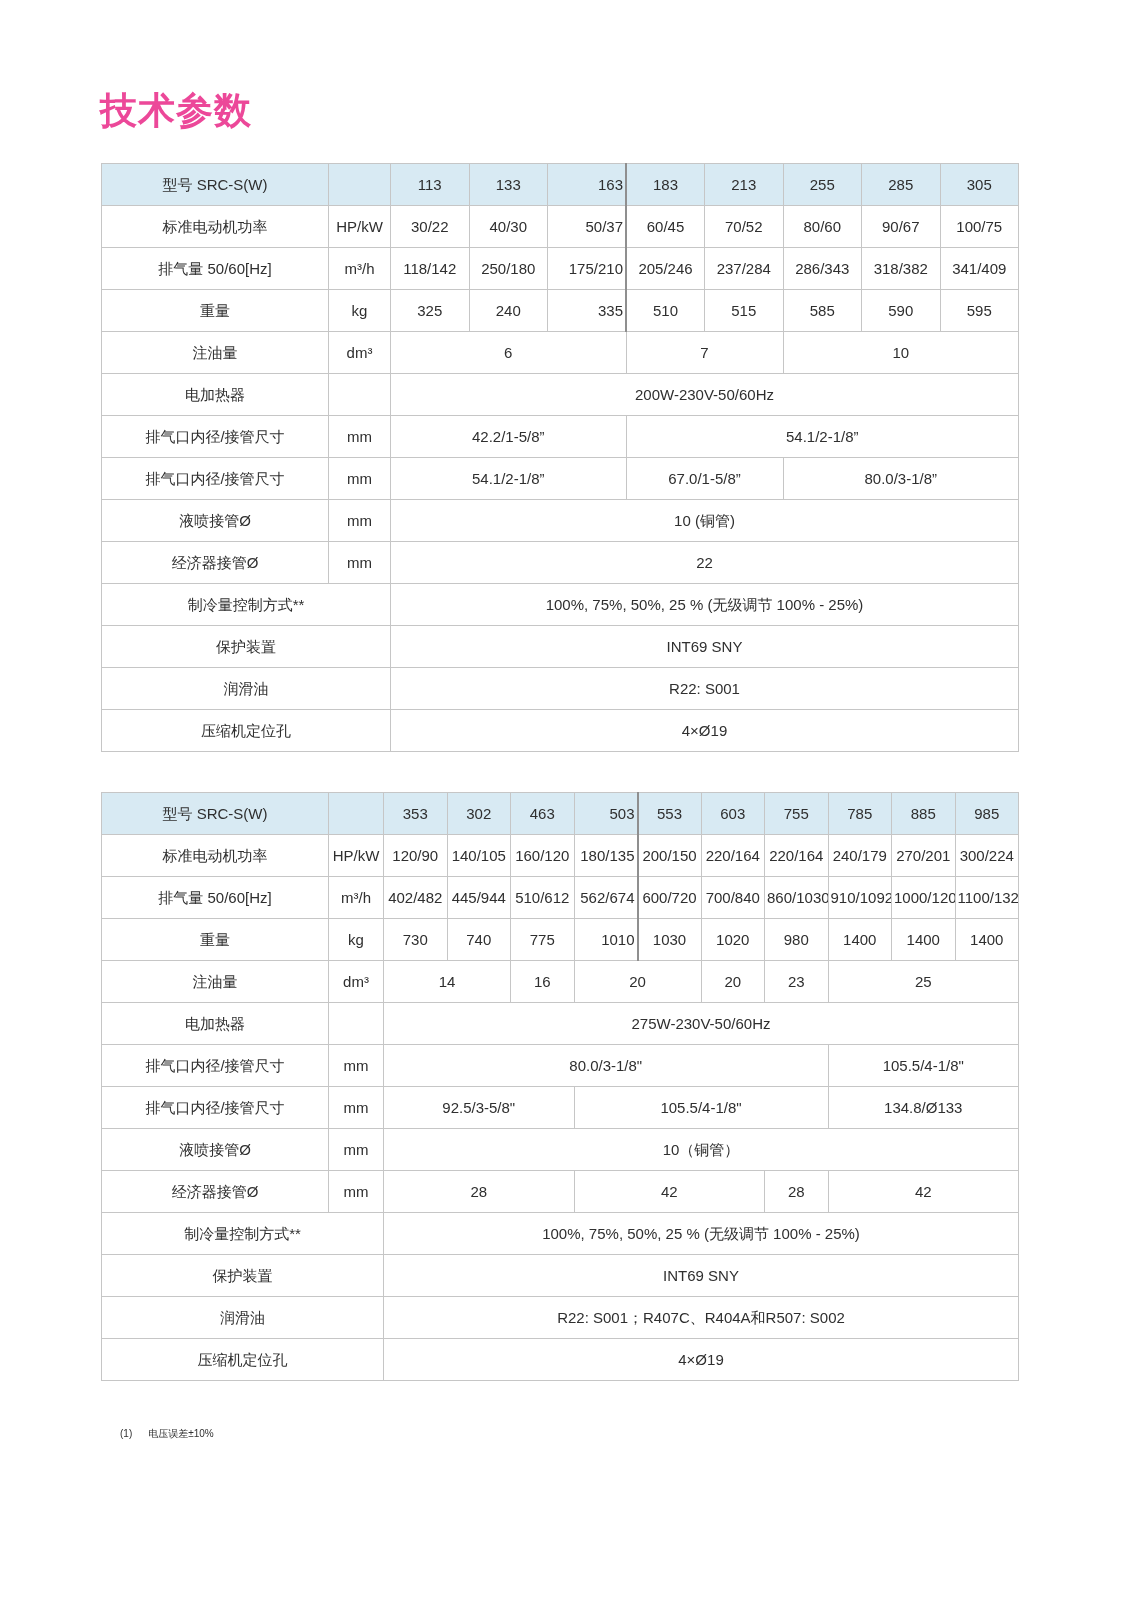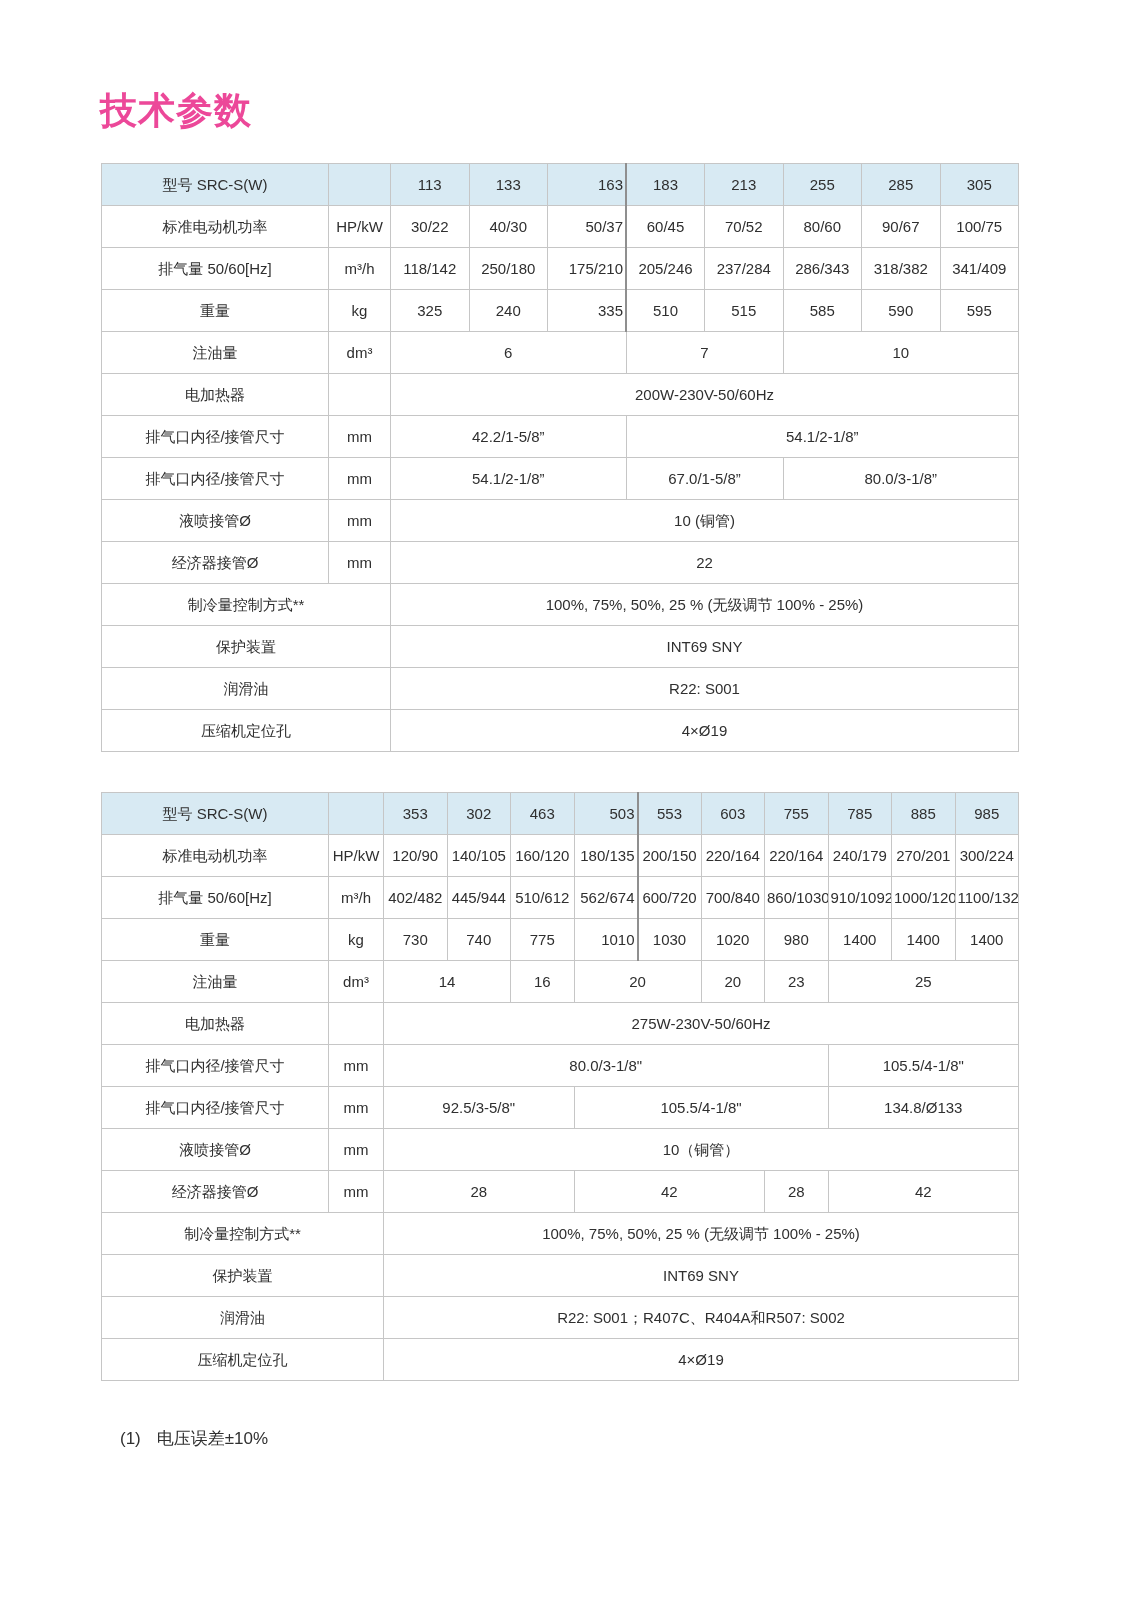--- a/index.html
+++ b/index.html
@@ -26,21 +26,21 @@
   table.spec th,table.spec td{
     border:1px solid var(--border);
     height:41px;padding:0 2px;
     text-align:center;vertical-align:middle;
     font-size:15px;font-weight:400;line-height:1.15;
     overflow:hidden;white-space:nowrap;
   }
   table.spec thead th{background:var(--header-bg);}
   table.spec .heavy{border-right:2px solid var(--heavy);text-align:right;}
   .footnote{
-    margin:46px 0 0 20px;font-size:17px;color:#303030;
+    margin:46px 0 0 20px;font-size:10px;color:#303030;
   }
   .footnote .marker{margin-right:16px;}
 </style>
 </head>
 <body>
 
 <div class="page">
   <h1 class="title">技术参数</h1>
 
   <div id="tables-root">

